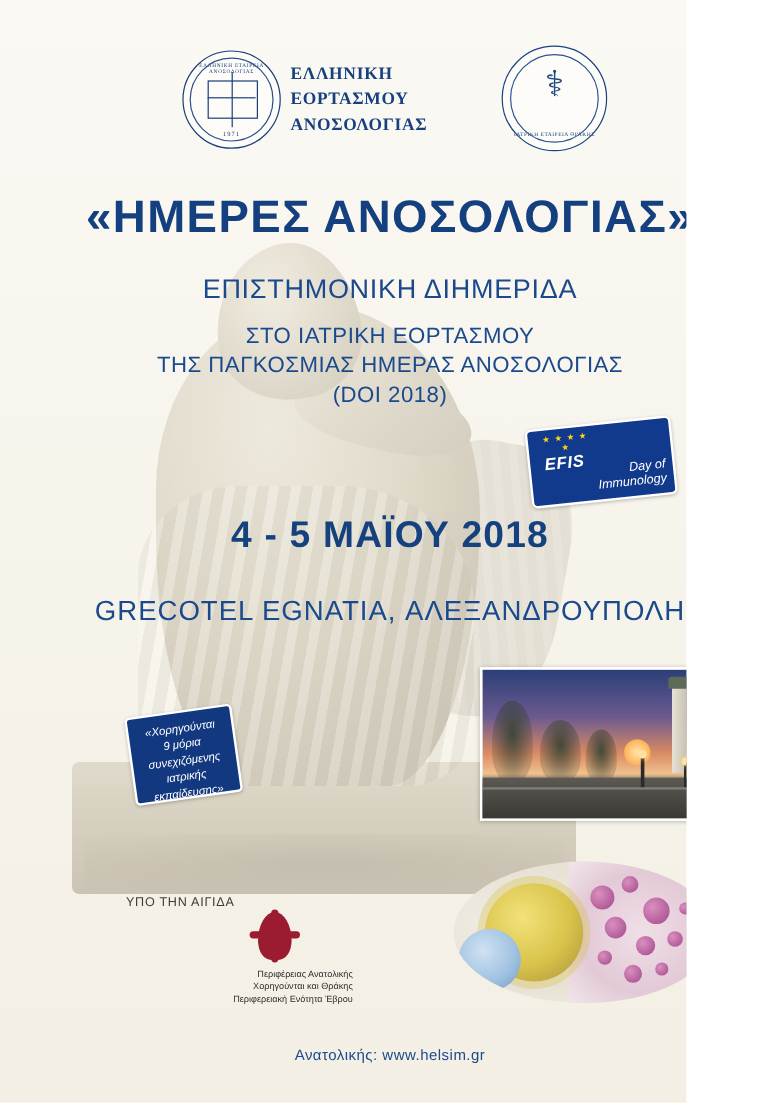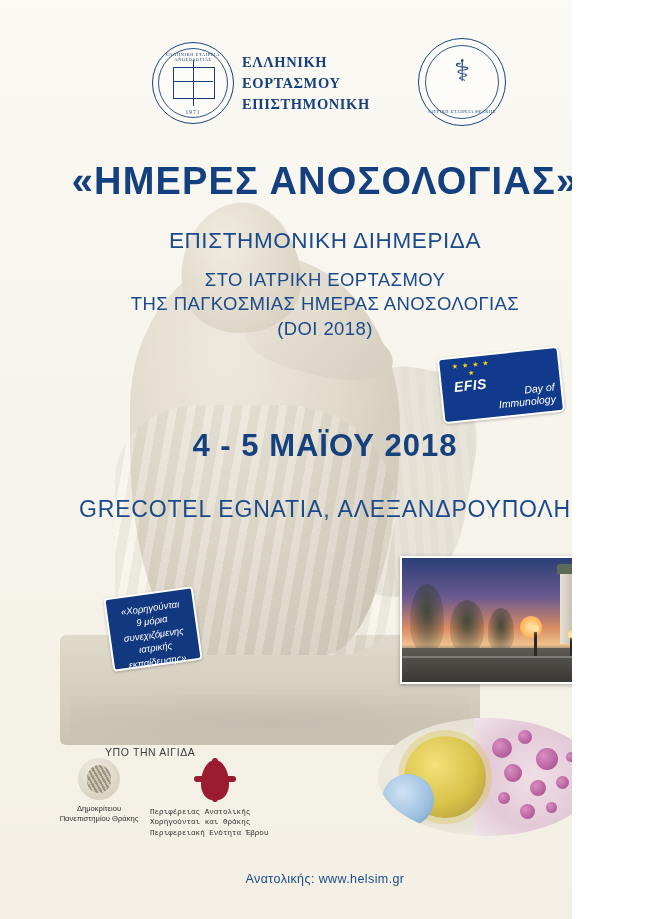--- a/index.html
+++ b/index.html
@@ -432,25 +432,24 @@
   }
   .sponsor-1 {
     position: absolute;
     left: 44px;
     top: 758px;
     width: 110px;
     text-align: center;
   }
   .sponsor-2 {
     position: absolute;
-    left: 150px;
+    left: 164px;
     top: 758px;
     width: 130px;
-    text-align: left;
-    font-family: Liberation Mono, monospace;
+    text-align: right;
   }
   .duth-emblem {
     width: 42px; height: 42px;
     margin: 0 auto 4px;
     border-radius: 50%;
     background: radial-gradient(circle at 40% 35%, #f2eee4, #cfc7b4);
     border: 1px solid #8d8codd;
     position: relative;
     overflow: hidden;
   }
@@ -524,21 +523,21 @@
 
     <div class="logo-hsi">
       <div class="hsi-seal">
         <div class="hsi-arc-top">ΕΛΛΗΝΙΚΗ ΕΤΑΙΡΕΙΑ ΑΝΟΣΟΛΟΓΙΑΣ</div>
         <div class="hsi-inner-mark"></div>
         <div class="hsi-arc-bottom">1971</div>
       </div>
       <div class="hsi-words">
         <span>ΕΛΛΗΝΙΚΗ</span>
         <span>ΕΟΡΤΑΣΜΟΥ</span>
-        <span>ΕΠΙΣΤΗΜΟΝΙΚΗ</span>
+        <span>ΑΝΟΣΟΛΟΓΙΑΣ</span>
       </div>
     </div>
 
     <div class="logo-ait">
       <div class="ait-seal">
         <div class="ait-glyph">⚕</div>
         <div class="ait-caption">ΙΑΤΡΙΚΗ ΕΤΑΙΡΕΙΑ ΘΡΑΚΗΣ</div>
       </div>
     </div>
 
@@ -595,29 +594,20 @@
       <div class="dot" style="left:46px;top:86px;width:15px;height:15px;"></div>
       <div class="dot" style="left:72px;top:84px;width:11px;height:11px;"></div>
       <div class="dot" style="left:92px;top:34px;width:10px;height:10px;"></div>
     </div>
     <div class="cell-big"></div>
     <div class="cell-blue"></div>
   </div>
 
   <div class="under-aegis">ΥΠΟ ΤΗΝ ΑΙΓΙΔΑ</div>
 
-  <div class="sponsor-1">
-    <div class="duth-emblem">
-      <div class="duth-face"></div>
-    </div>
-    <div class="sponsor-caption">
-      <div>Δημοκρίτειου</div>
-      <div>Πανεπιστημίου Θράκης</div>
-    </div>
-  </div>
 
   <div class="sponsor-2">
     <div class="pamth-emblem">
       <div class="pamth-shape"></div>
     </div>
     <div class="sponsor-caption">
       <div>Περιφέρειας Ανατολικής</div>
       <div>Χορηγούνται και Θράκης</div>
       <div>Περιφερειακή Ενότητα Έβρου</div>
     </div>

